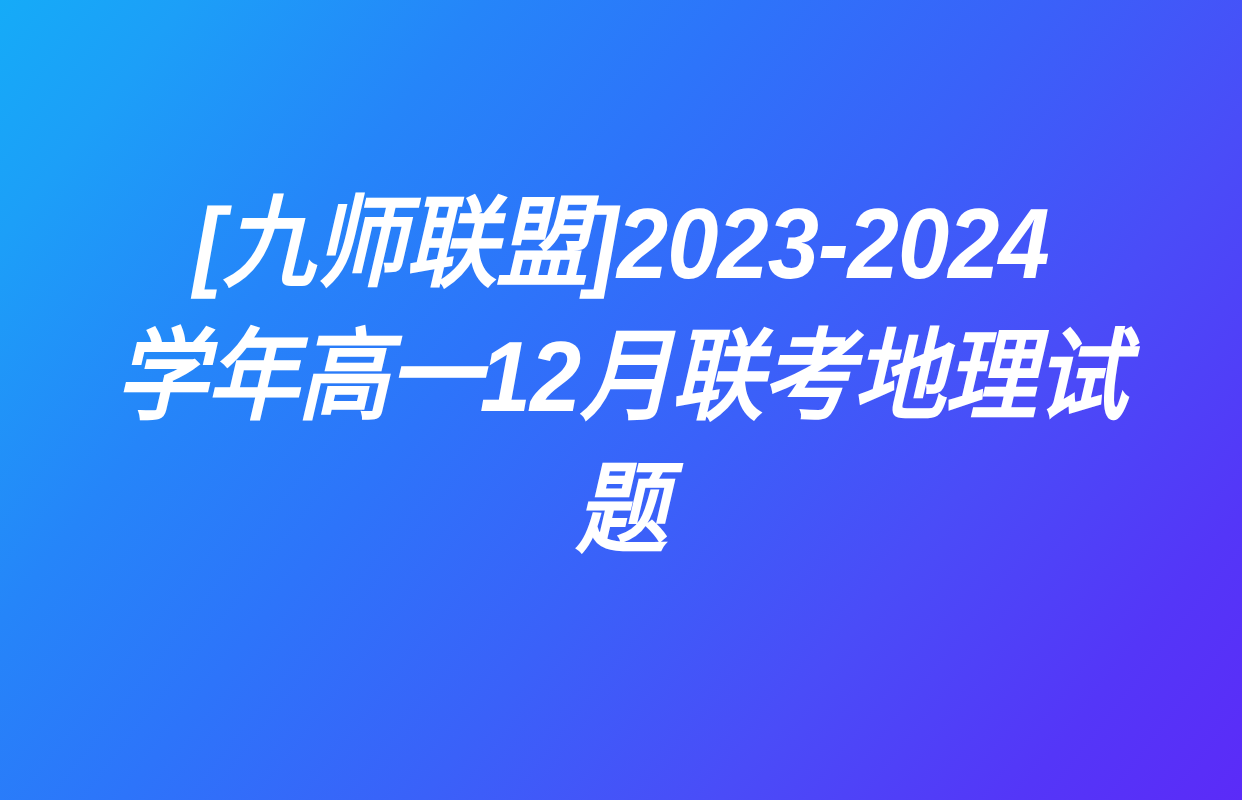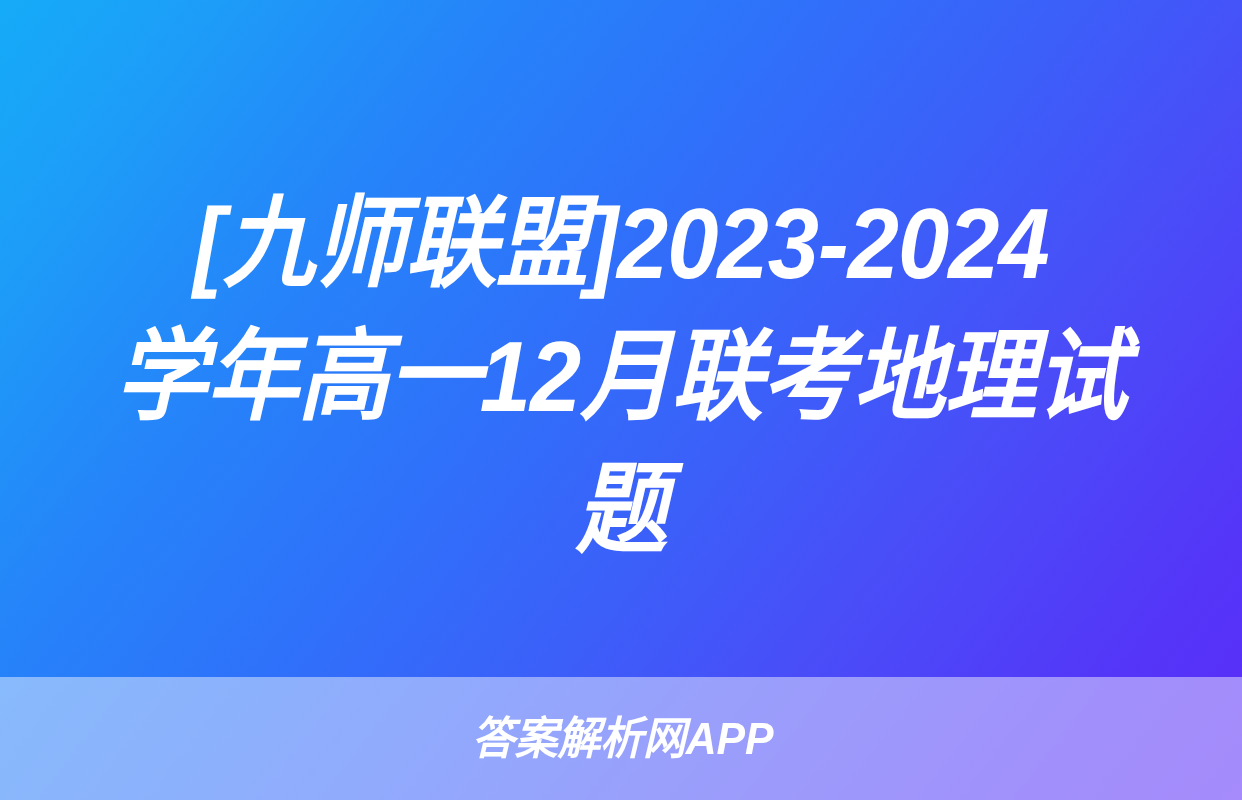--- a/index.html
+++ b/index.html
@@ -108,17 +108,14 @@
 <body>
 
 <div class="cover-card">
 
   <div class="title-block">
     <span class="title-line">[九师联盟]2023-2024</span>
     <span class="title-line">学年高一12月联考地理试</span>
     <span class="title-line">题</span>
   </div>
 
-  <div class="watermark-band">
-    <span class="watermark-text">答案解析网APP</span>
-  </div>
 
 </div>
 
 </body></html>

